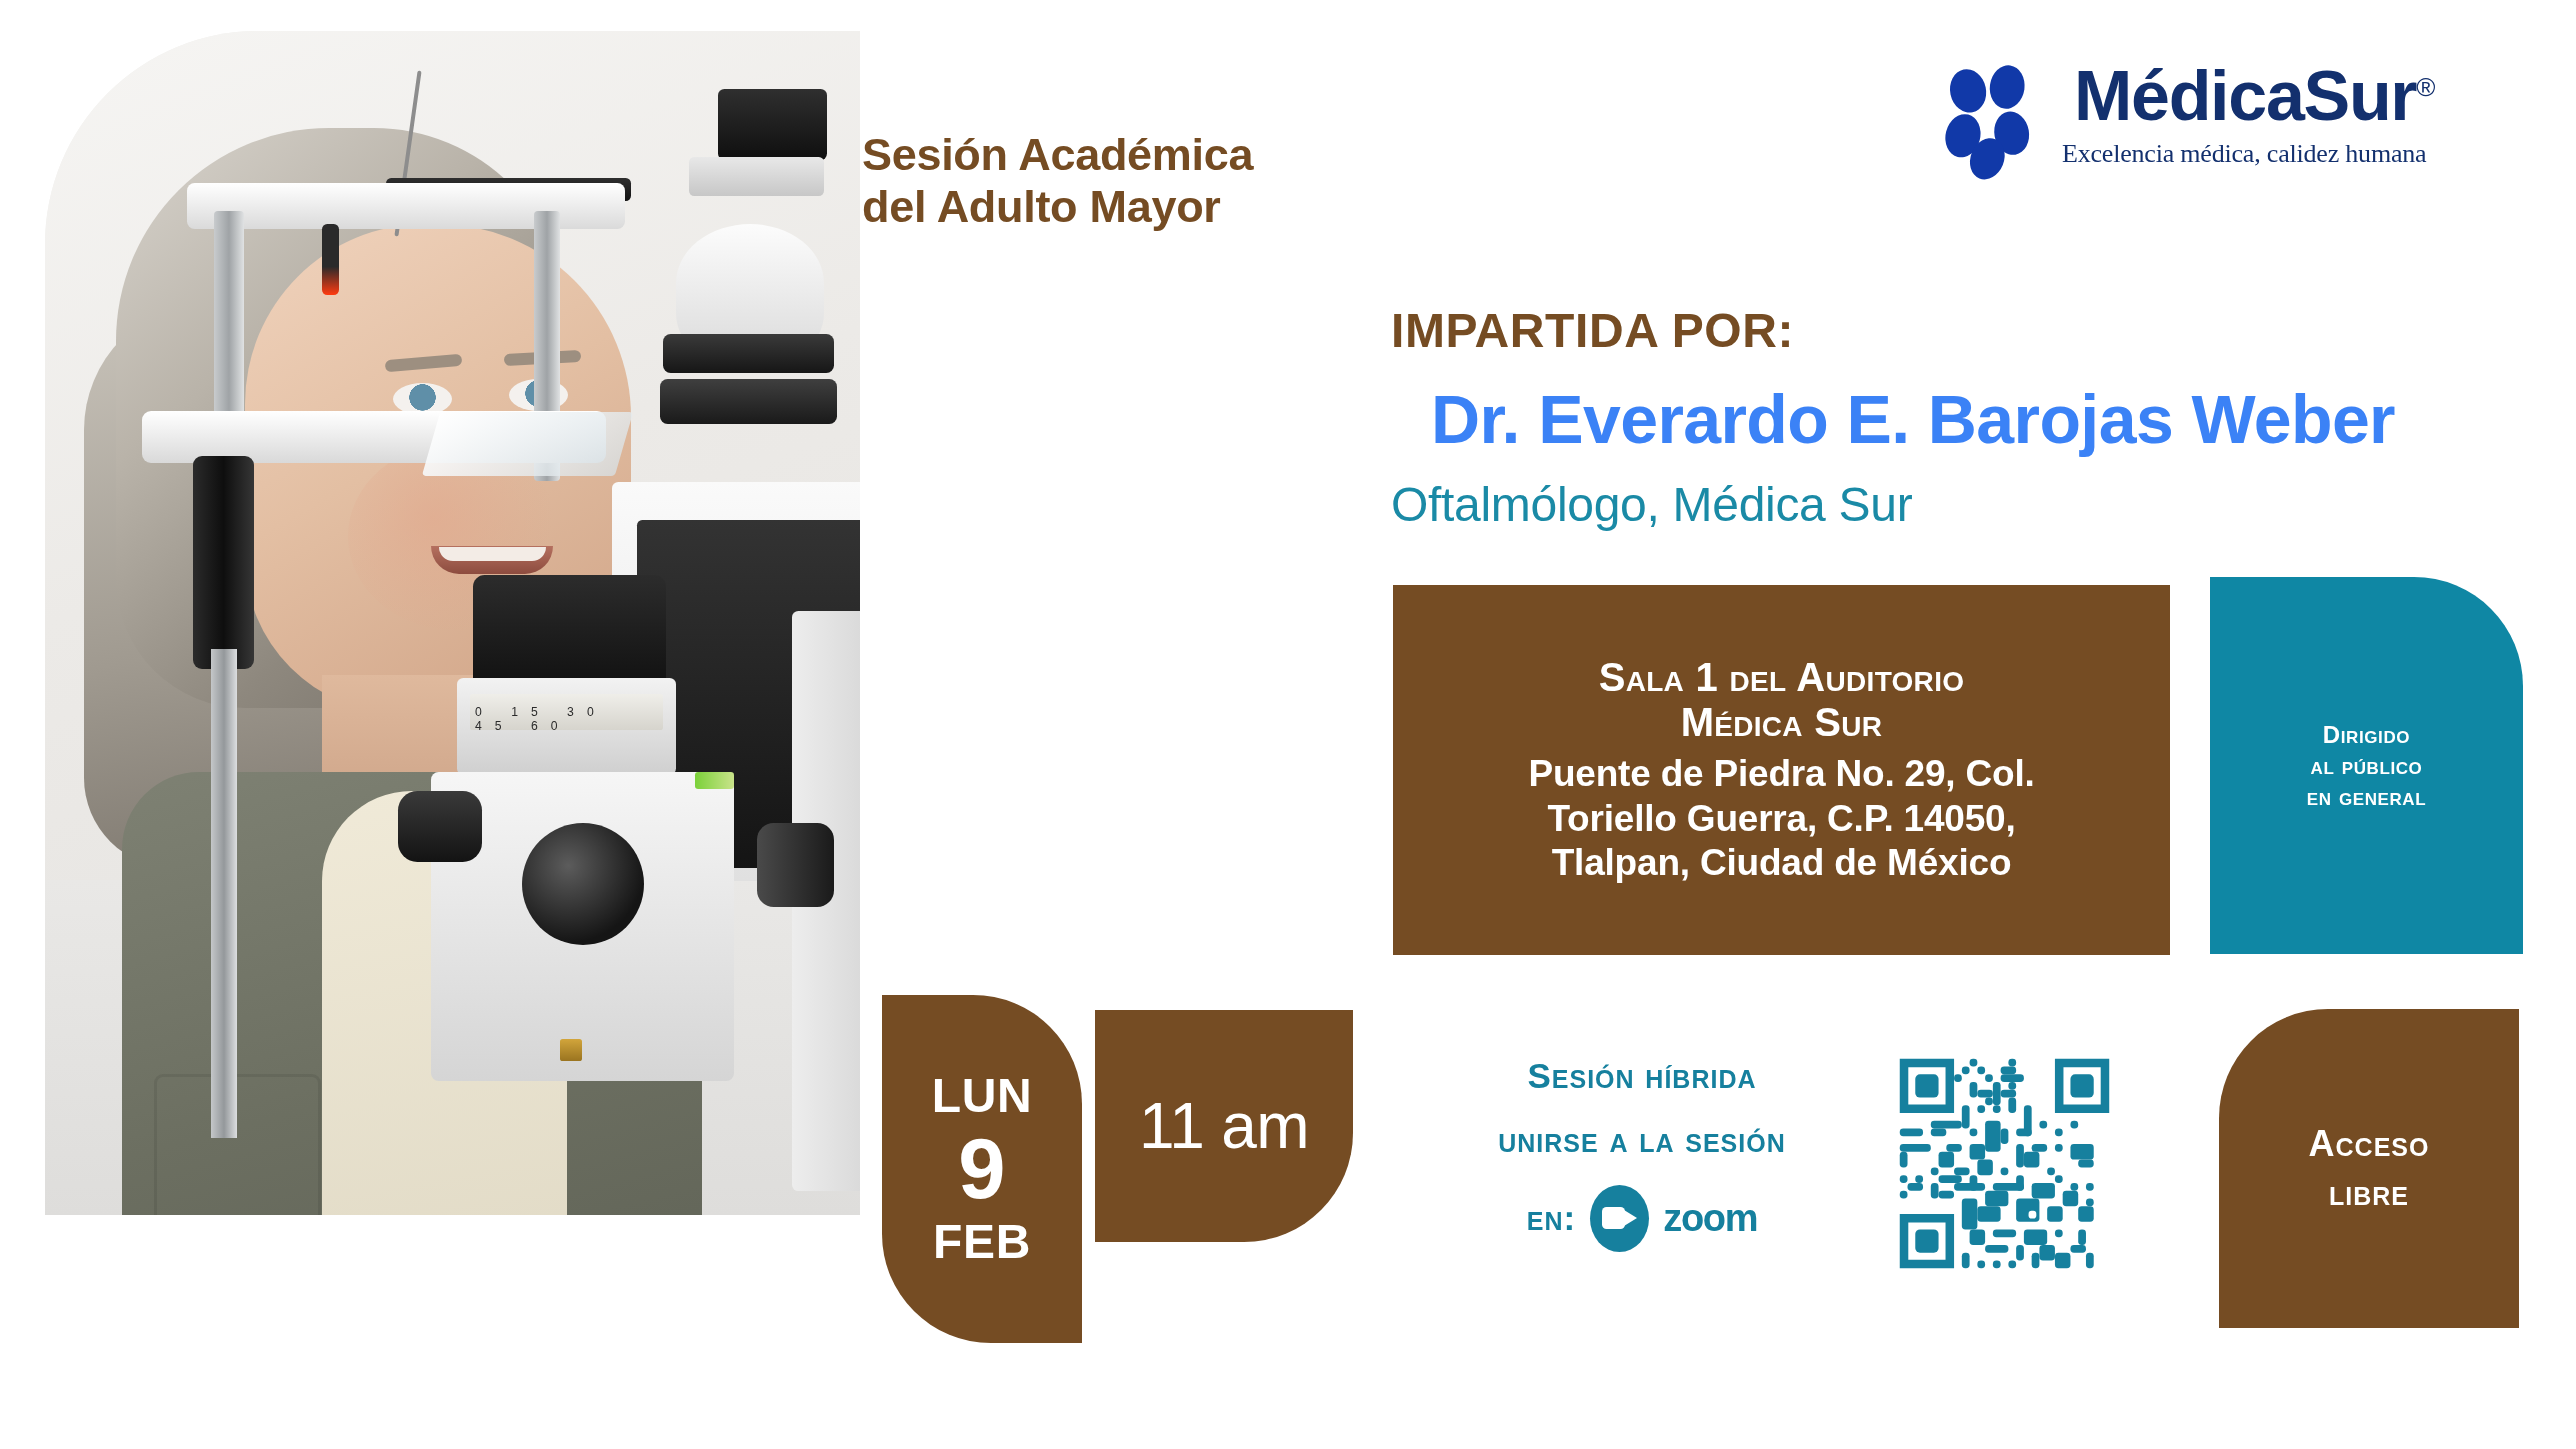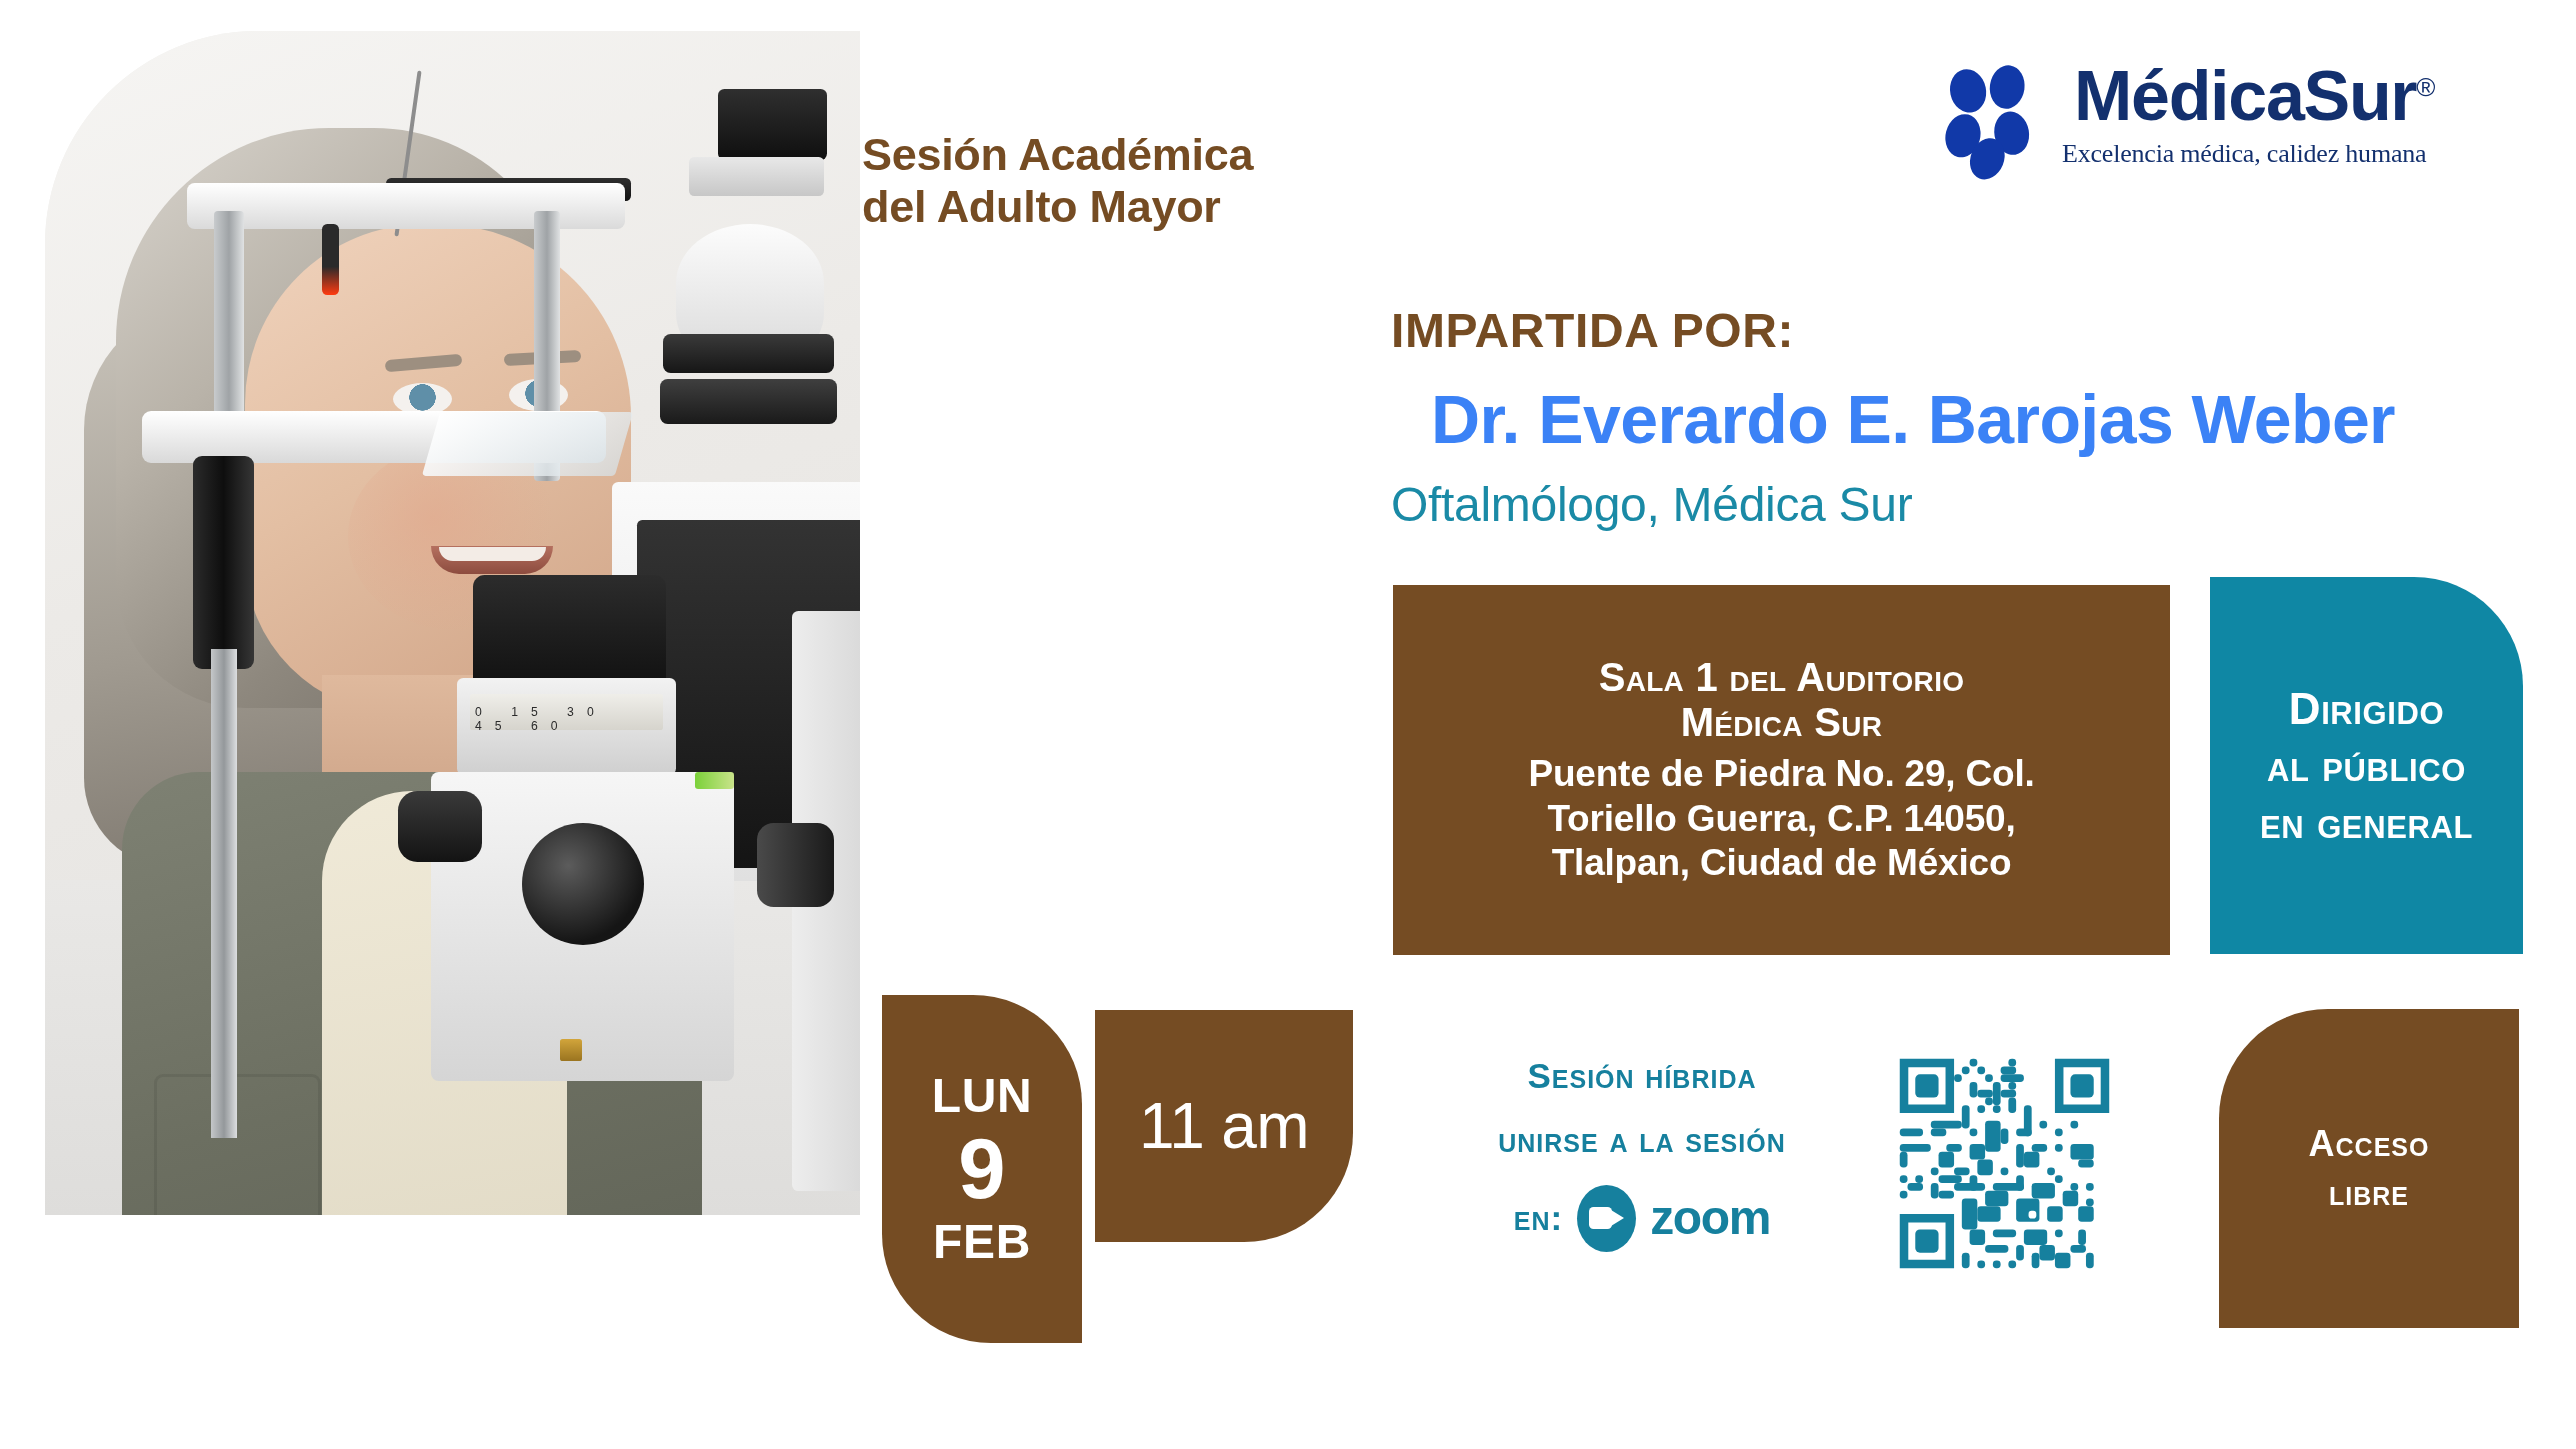--- a/index.html
+++ b/index.html
@@ -127,21 +127,21 @@
   .addr-line{font-size:37px;font-weight:bold;line-height:1.2;letter-spacing:-0.2px;}
   .addr-rest{margin-top:6.4px;}
 
   
   .dirigido-box{
     position:absolute;left:2210px;top:577px;width:313px;height:377px;
     background:#0F87A4;color:#fff;
     border-top-right-radius:109px;
     display:flex;align-items:center;justify-content:center;text-align:center;
   }
-  .dirigido-text{font-size:44px;font-weight:bold;line-height:1.3;font-variant:small-caps;letter-spacing:0.6px;}
+  .dirigido-text{font-size:24px;font-weight:bold;line-height:1.3;font-variant:small-caps;letter-spacing:0.6px;}
 
   
   .date-box{
     position:absolute;left:882px;top:995px;width:200px;height:348px;
     background:#754C23;color:#fff;
     border-top-right-radius:109px;border-bottom-left-radius:109px;
     display:flex;flex-direction:column;align-items:center;justify-content:center;
   }
   .date-dow{font-size:48px;font-weight:bold;line-height:1;letter-spacing:0.6px;}
   .date-day{font-size:85px;font-weight:bold;line-height:1.05;margin:3.9px 0;}
@@ -160,21 +160,21 @@
   .hybrid{position:absolute;left:1423px;top:1050px;width:438px;text-align:center;color:#16809E;}
   .hybrid-l1{font-size:35px;font-weight:bold;font-variant:small-caps;letter-spacing:1px;line-height:1.5;}
   .hybrid-l2{font-size:35px;font-weight:bold;font-variant:small-caps;letter-spacing:1px;line-height:1.5;margin-top:11.6px;}
   .hybrid-row{display:flex;align-items:center;justify-content:center;gap:14px;margin-top:18px;}
   .hybrid-en{font-size:35px;font-weight:bold;font-variant:small-caps;letter-spacing:1px;}
   .zoom-badge{width:59px;height:67px;border-radius:50%;background:#16809E;display:flex;align-items:center;justify-content:center;}
   .zoom-cam{position:relative;width:35px;height:22px;}
   .zoom-cam .bdy{position:absolute;left:0;top:0;width:23px;height:22px;border-radius:4.5px;background:#fff;}
   .zoom-cam .lens{position:absolute;left:22px;top:2.6px;width:0;height:0;
     border-top:8.4px solid transparent;border-bottom:8.4px solid transparent;border-left:13px solid #fff;}
-  .zoom-word{font-size:48px;font-weight:bold;color:#16809E;letter-spacing:-1.3px;line-height:1;}
+  .zoom-word{font-size:38px;font-weight:bold;color:#16809E;letter-spacing:-1.3px;line-height:1;}
 
   
   .qr{position:absolute;left:1892px;top:1051px;width:225px;height:225px;}
 
   
   .acceso-box{
     position:absolute;left:2219px;top:1009px;width:300px;height:319px;
     background:#754C23;color:#fff;
     border-top-left-radius:109px;
     display:flex;align-items:center;justify-content:center;text-align:center;

